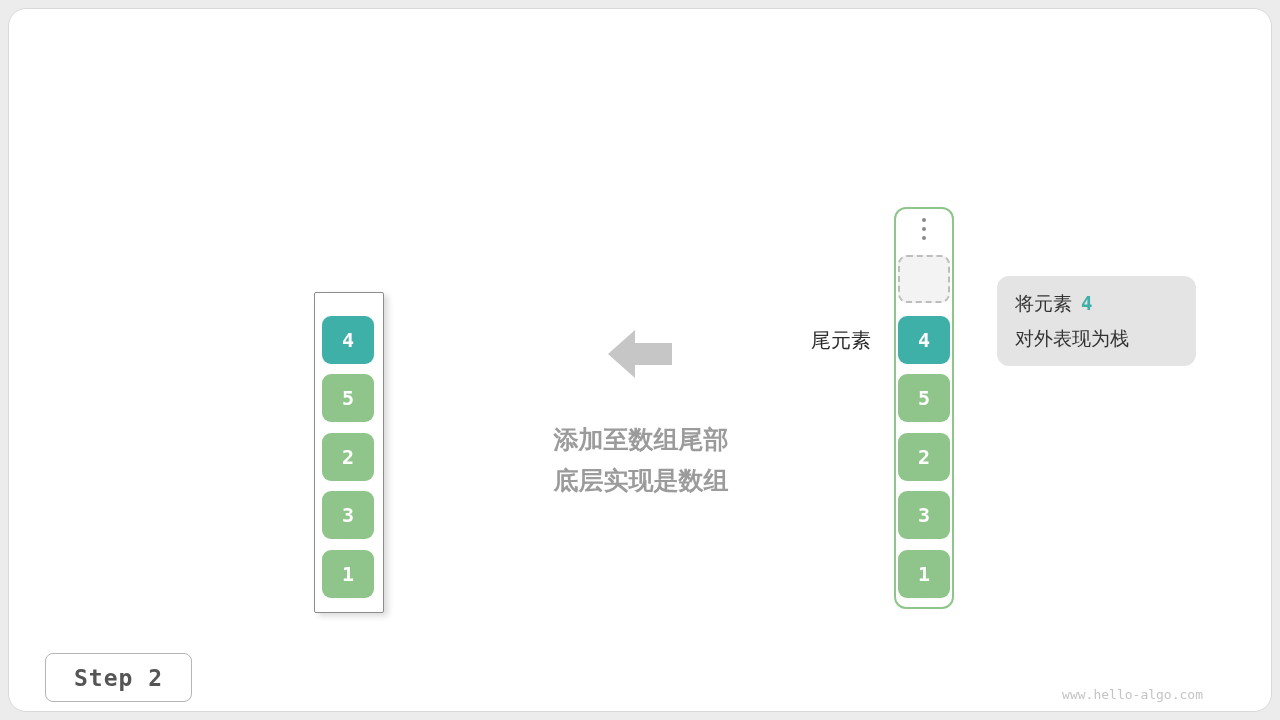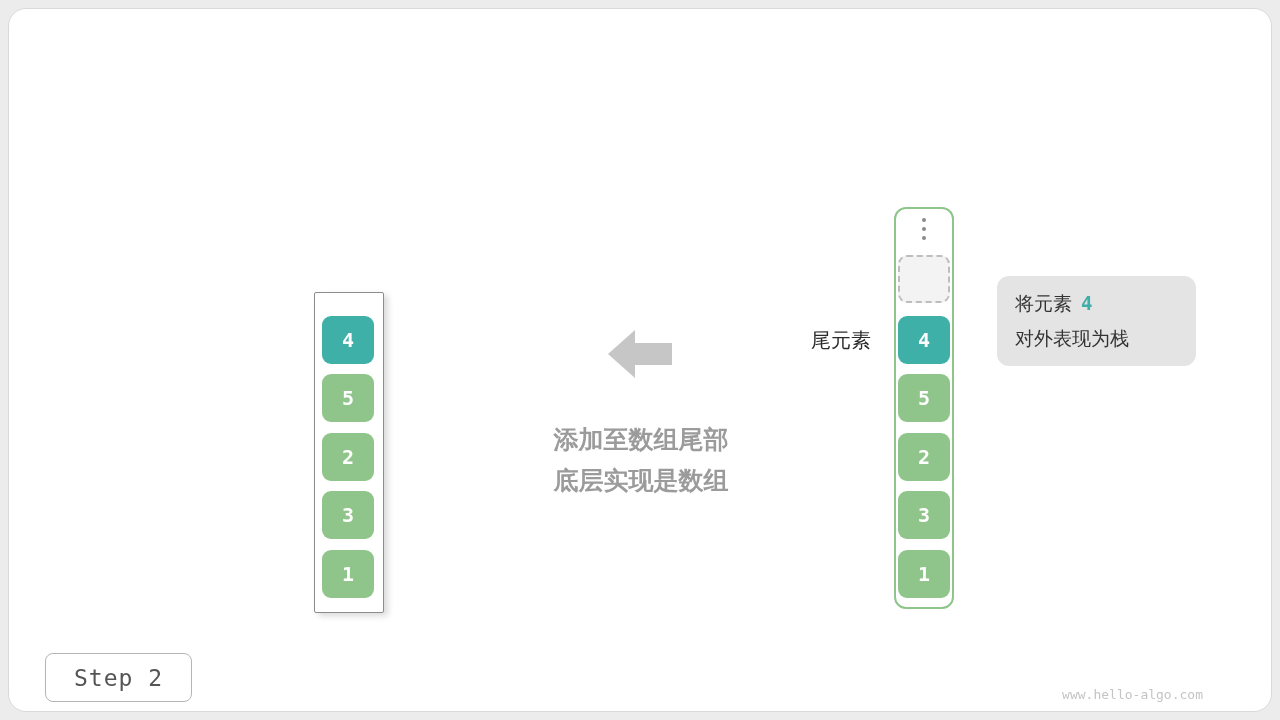--- a/index.html
+++ b/index.html
@@ -69,21 +69,21 @@
     position:absolute;left:758px;width:104px;height:48px;
     display:flex;align-items:center;justify-content:flex-end;
     font-size:20px;font-weight:normal;color:#2b2b2b;
   }
 
   
   #step-badge{
     position:absolute;left:36px;top:644px;width:145px;height:47px;
     background:#fff;border:1px solid #b5b5b5;border-radius:8px;
     display:flex;align-items:center;justify-content:center;
-    font-family:"DejaVu Sans Mono",monospace;font-size:23px;font-weight:normal;
+    font-family:"DejaVu Sans Mono",monospace;font-size:23px;font-weight:bold;
     color:#555;letter-spacing:1px;
   }
   #watermark{
     position:absolute;right:68px;top:678px;
     font-family:"DejaVu Sans Mono",monospace;font-size:13px;color:#c4c4c4;margin-left:10px;
   }
 </style>
 </head>
 <body>
 

